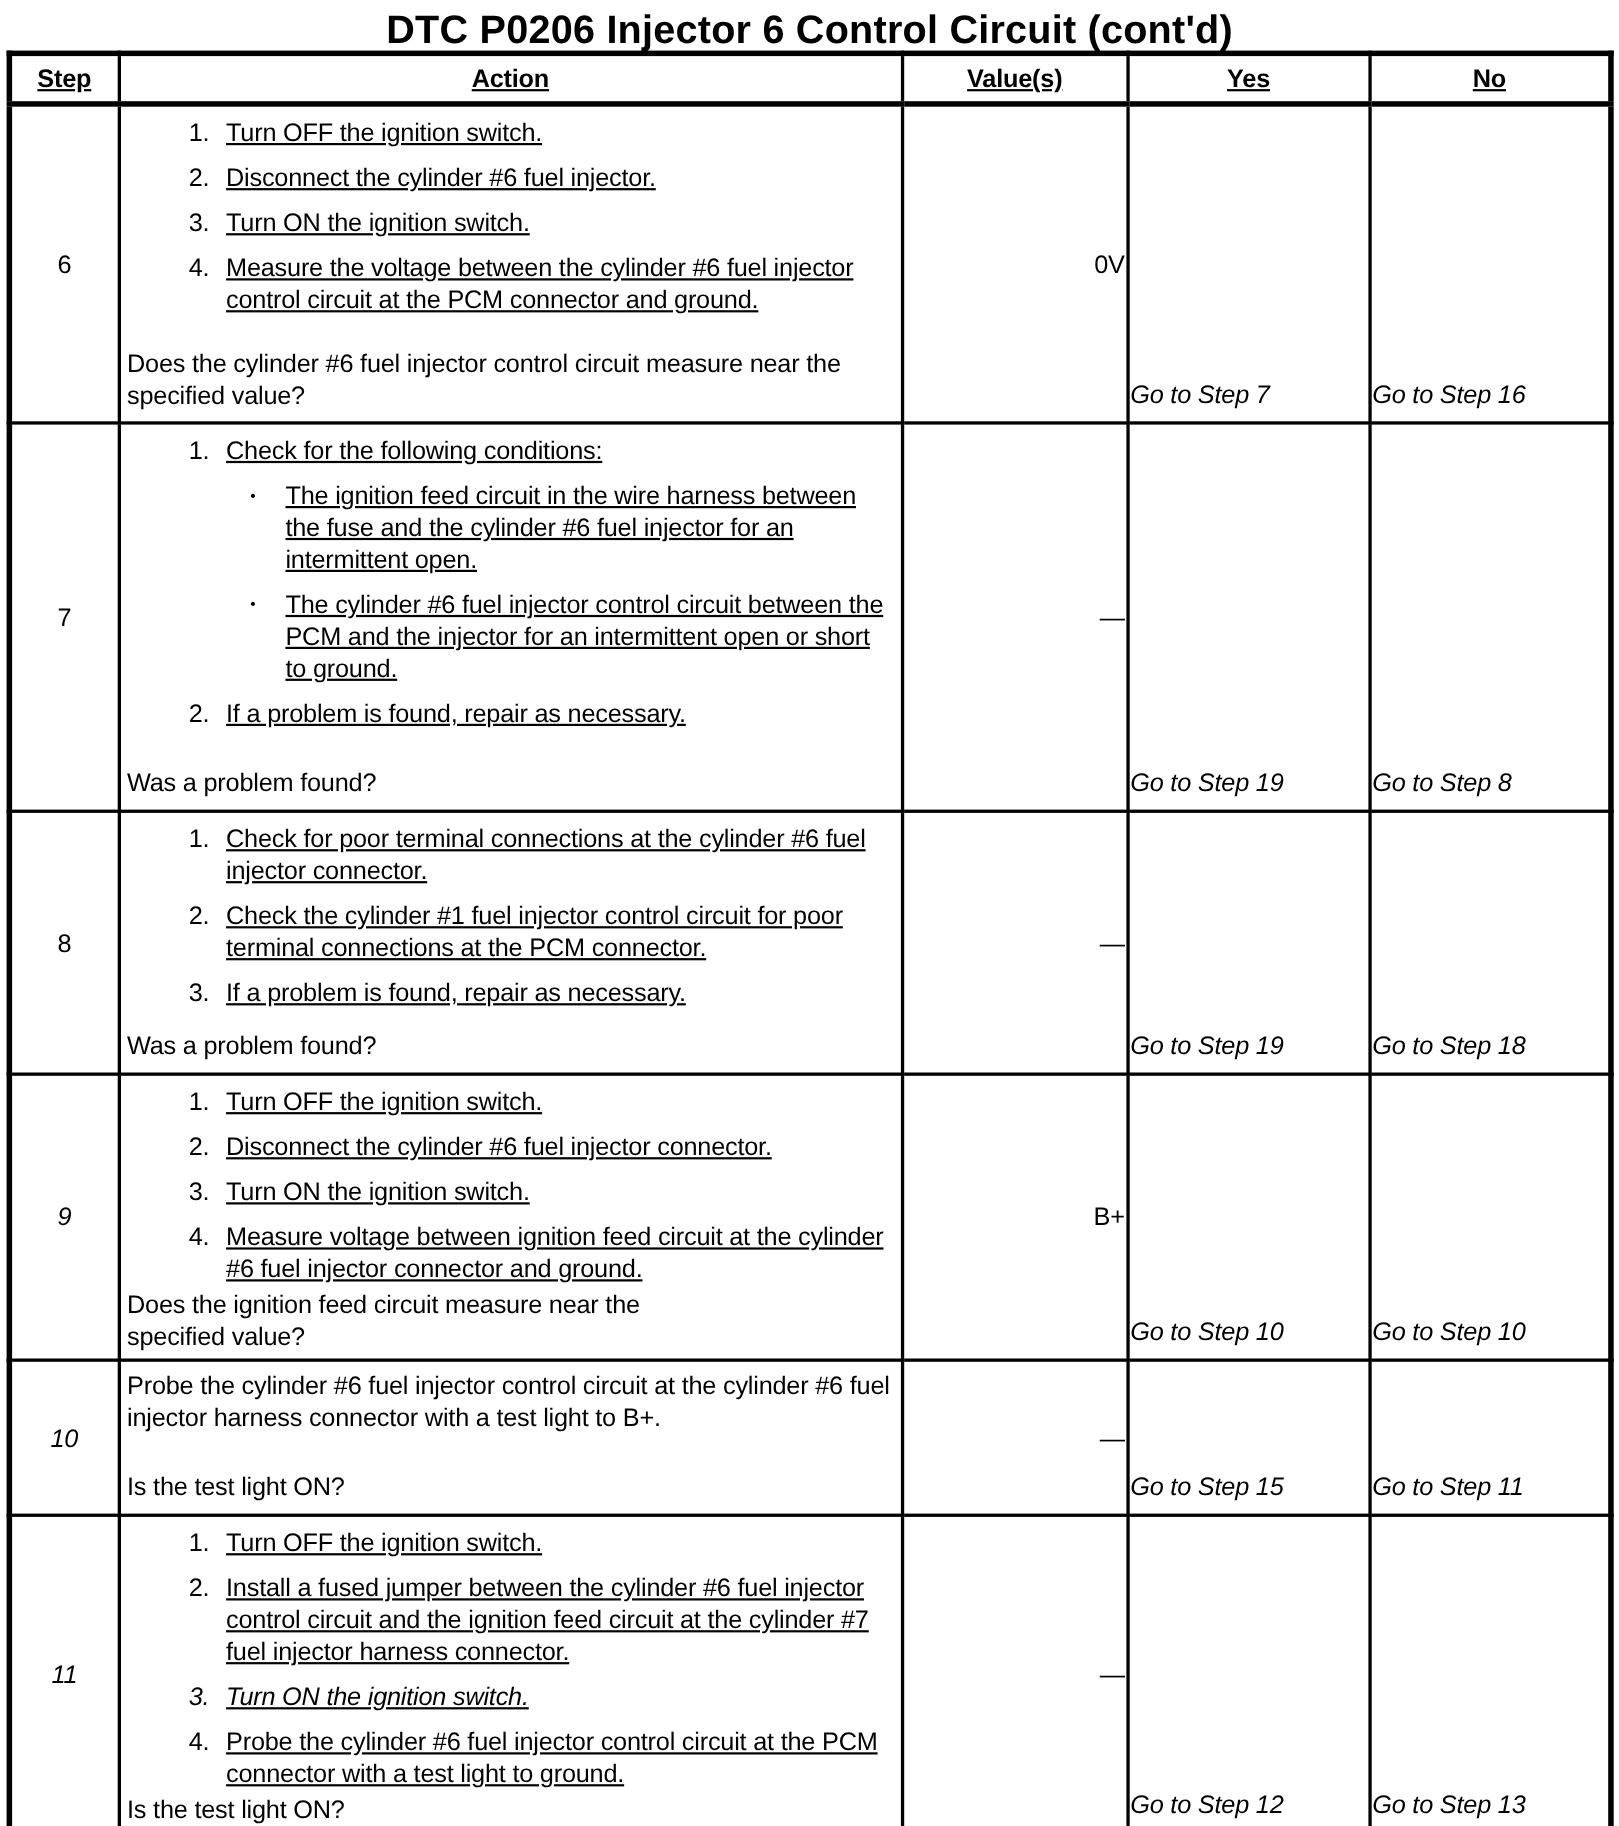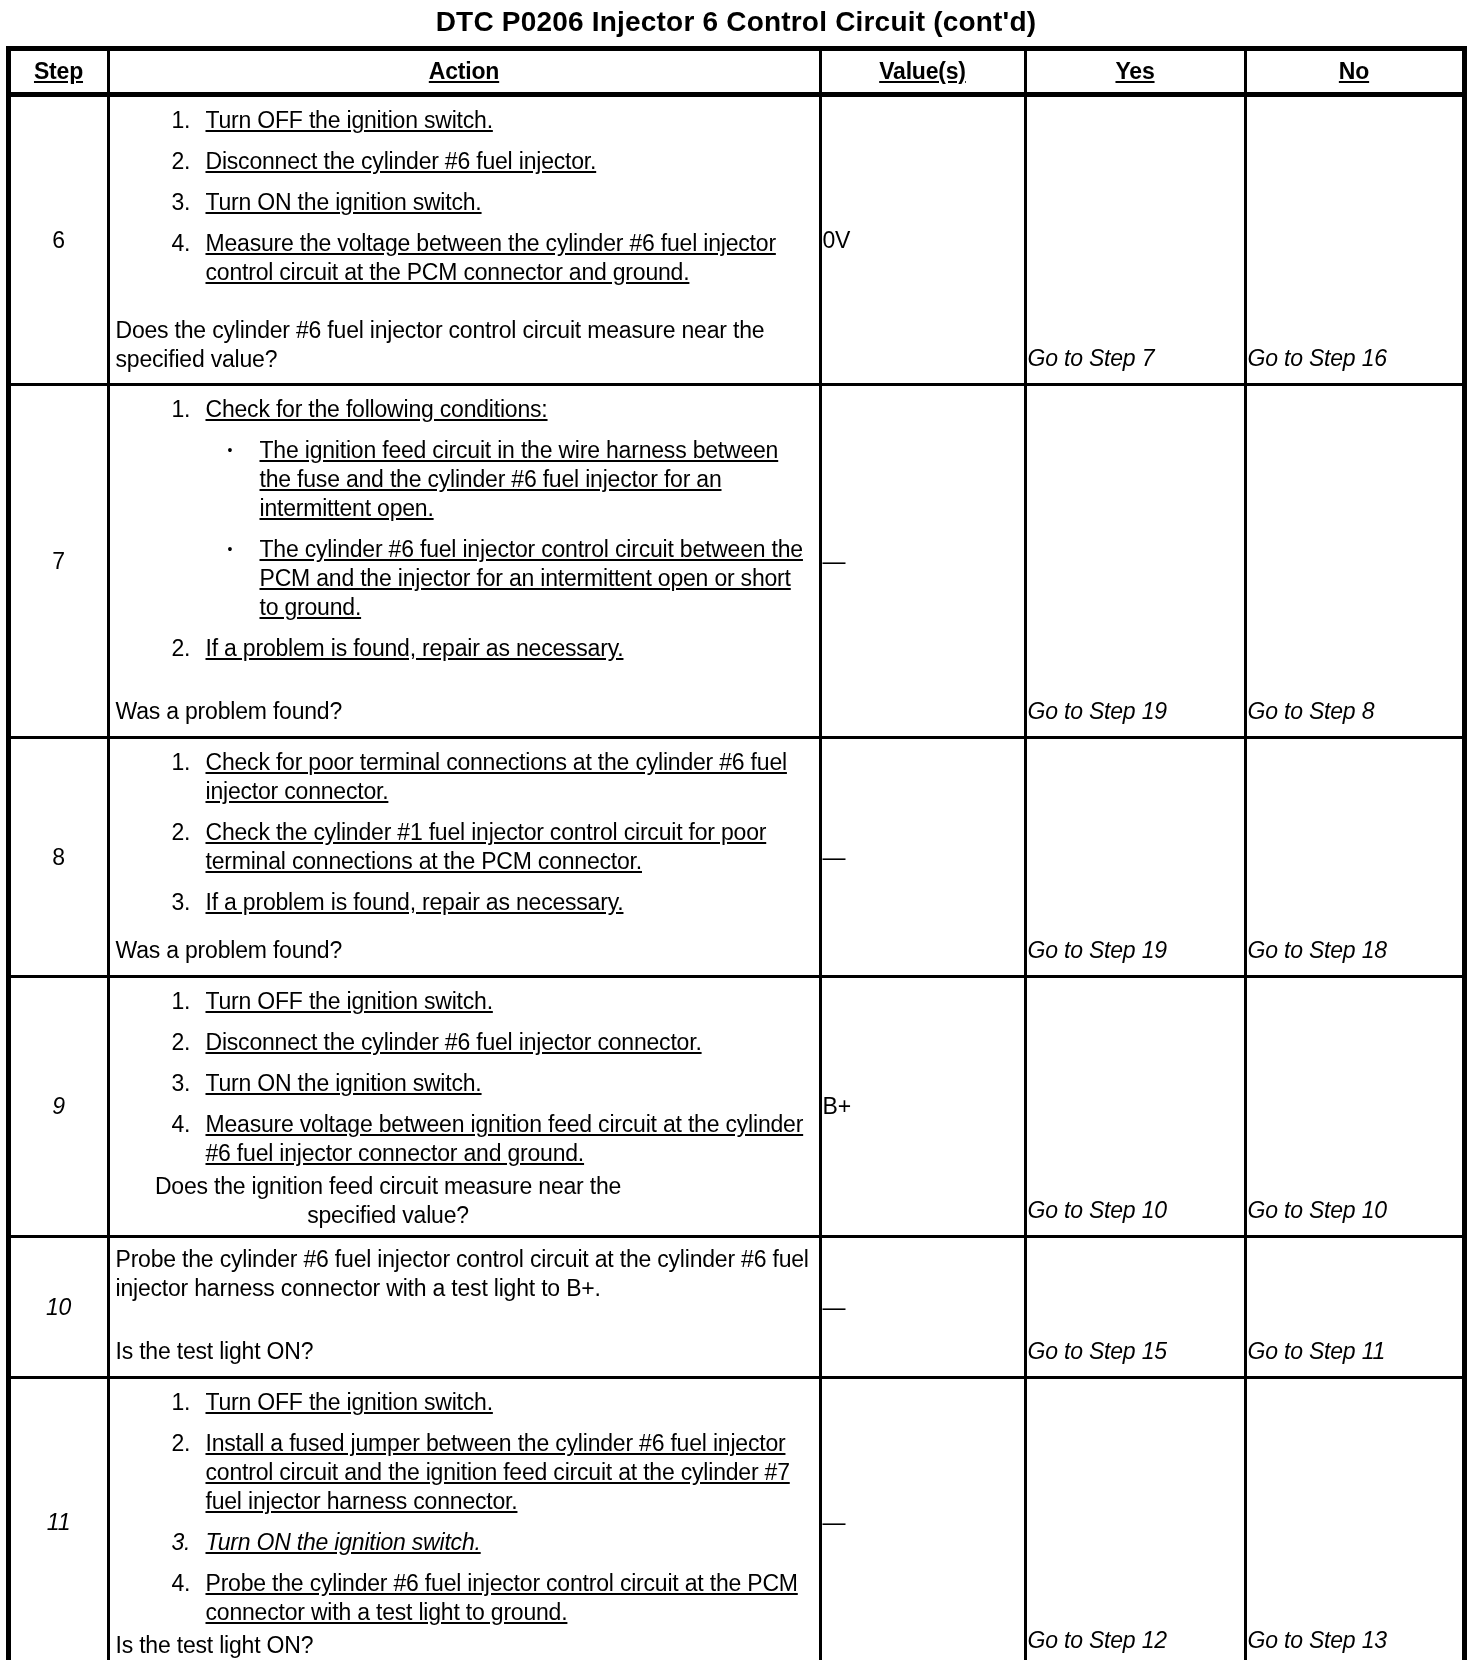--- a/index.html
+++ b/index.html
@@ -5,21 +5,21 @@
   html,body{margin:0;padding:0;background:#ffffff;}
   body{
     width:1472px;height:1660px;
     font-family:"Liberation Sans", sans-serif;
     color:#000;
     -webkit-font-smoothing:antialiased;
   }
   .page-title{
     text-align:center;
     font-weight:bold;
-    font-size:28px;
+    font-size:36px;
     letter-spacing:0.2px;
     padding-top:6px;
     height:40px;
   }
   table.diag{
     width:1456px;
     margin:0 auto;
     border-collapse:collapse;
     table-layout:fixed;
     border:5px solid #000;
@@ -78,23 +78,23 @@
     width:32px;
     min-width:32px;
     font-size:14px;
     line-height:29px;
   }
   .para{padding-top:2px;}
   .question{
     margin-top:auto;
     padding-top:4px;
   }
-  .q-narrow{max-width:545px;text-align:center;}
+  .q-narrow{max-width:545px;}
   td.value-cell{
-    text-align:left;
+    text-align:right;
     vertical-align:middle;
   }
   td.goto-cell{
     text-align:left;
     vertical-align:bottom;
     font-style:italic;
     padding-bottom:10px;
   }
   .italic-txt{font-style:italic;}
 </style>

